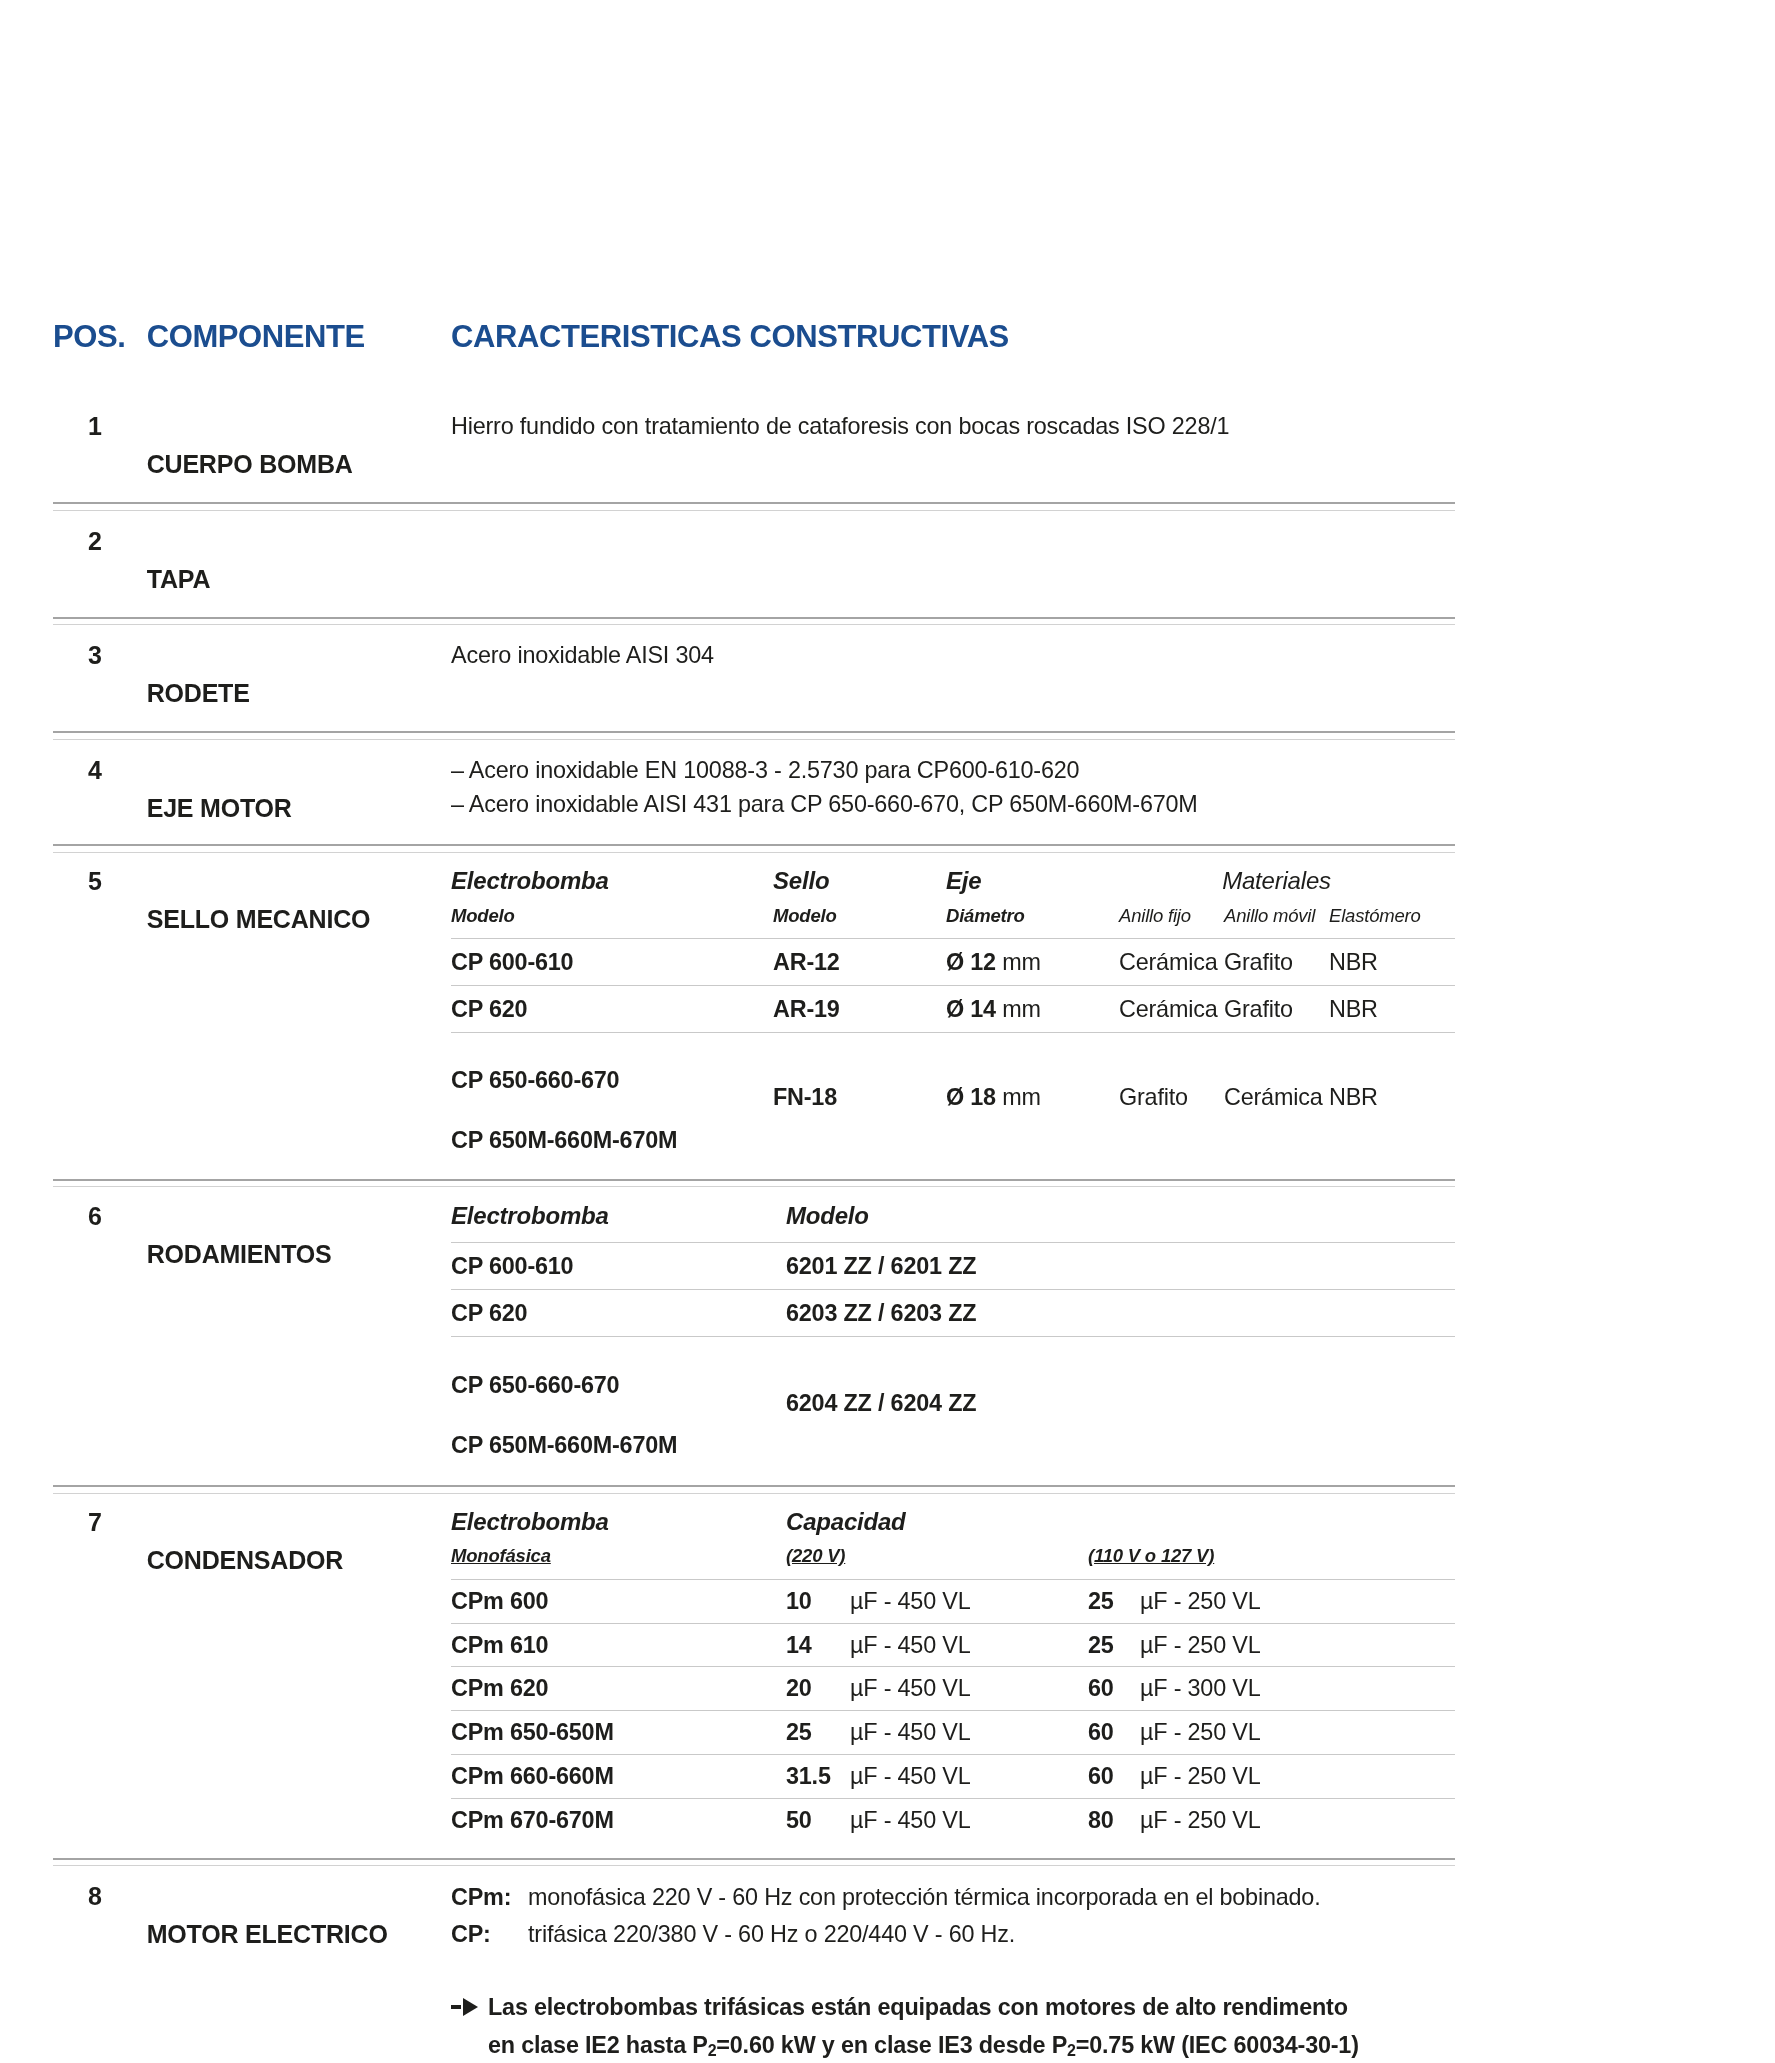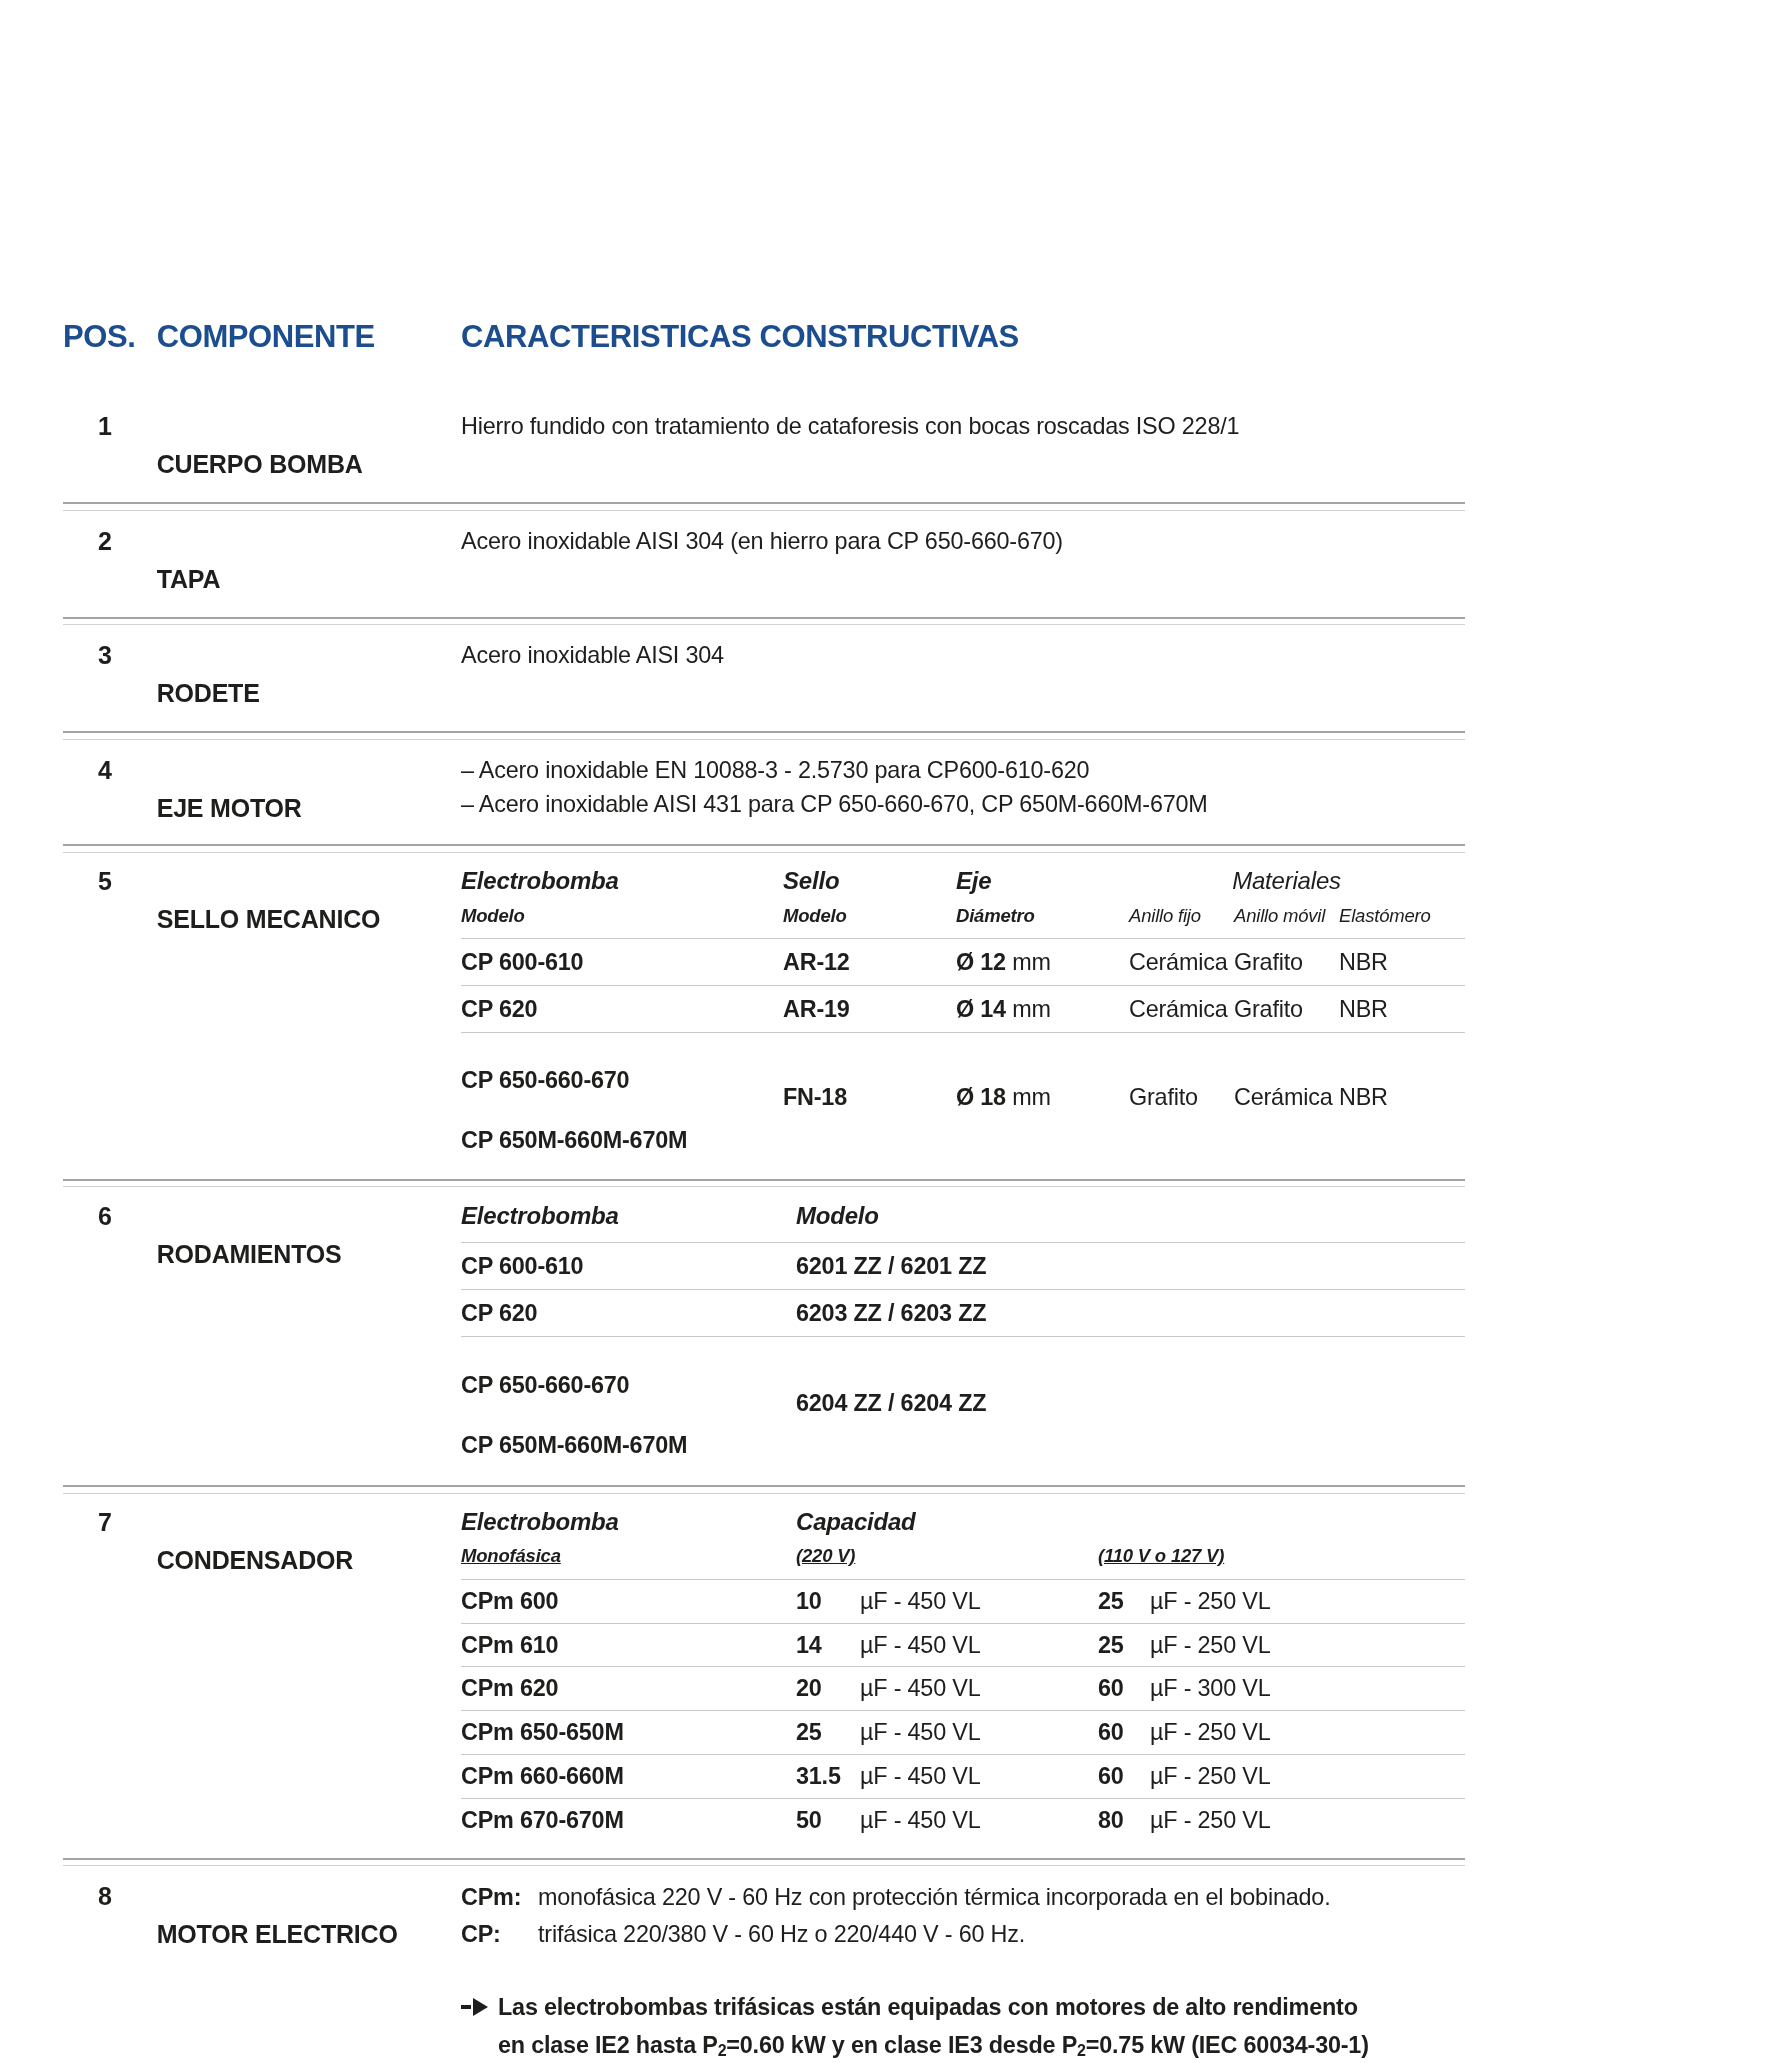--- a/index.html
+++ b/index.html
@@ -1,17 +1,17 @@
 <!DOCTYPE html>
 <html style="font-size:13px"><head>
 <meta charset="utf-8">
 <style>
   html,body{margin:0;padding:0;background:#ffffff;}
   body{width:1775px;height:2064px;font-family:"Liberation Sans","DejaVu Sans",sans-serif;color:#1e1e1c;}
-  .page{position:relative;width:1503px;height:2064px;background:#ffffff;overflow:hidden;padding-left:10px;}
+  .page{position:relative;width:1503px;height:2064px;background:#ffffff;overflow:hidden;}
   .content{padding:317px 48px 0 53px;}
 
   
   .grid3{display:grid;grid-template-columns:84px 314px 1fr;align-items:start;}
 
   .page-header{margin-bottom:40px;}
   .page-header .hcell{font-size:31px;font-weight:bold;color:#1b4d8f;letter-spacing:-0.4px;line-height:39px;}
 
   .pos{font-size:25px;font-weight:bold;text-align:center;line-height:34px;}
   .comp{font-size:25px;font-weight:bold;letter-spacing:-0.2px;line-height:34px;padding-left:9.7px;margin-top:38px;}
@@ -90,21 +90,20 @@
     <div class="grid3 row">
       <div class="pos">1</div>
       <div class="comp">CUERPO BOMBA</div>
       <div class="chars">Hierro fundido con tratamiento de cataforesis con bocas roscadas ISO 228/1</div>
     </div>
     <div class="divider"></div>
 
     <div class="grid3 row">
       <div class="pos">2</div>
       <div class="comp">TAPA</div>
-      <div class="chars">Acero inoxidable AISI 304 (en hierro para CP 650-660-670)</div>
     </div>
     <div class="divider"></div>
 
     <div class="grid3 row">
       <div class="pos">3</div>
       <div class="comp">RODETE</div>
       <div class="chars">Acero inoxidable AISI 304</div>
     </div>
     <div class="divider"></div>
 

